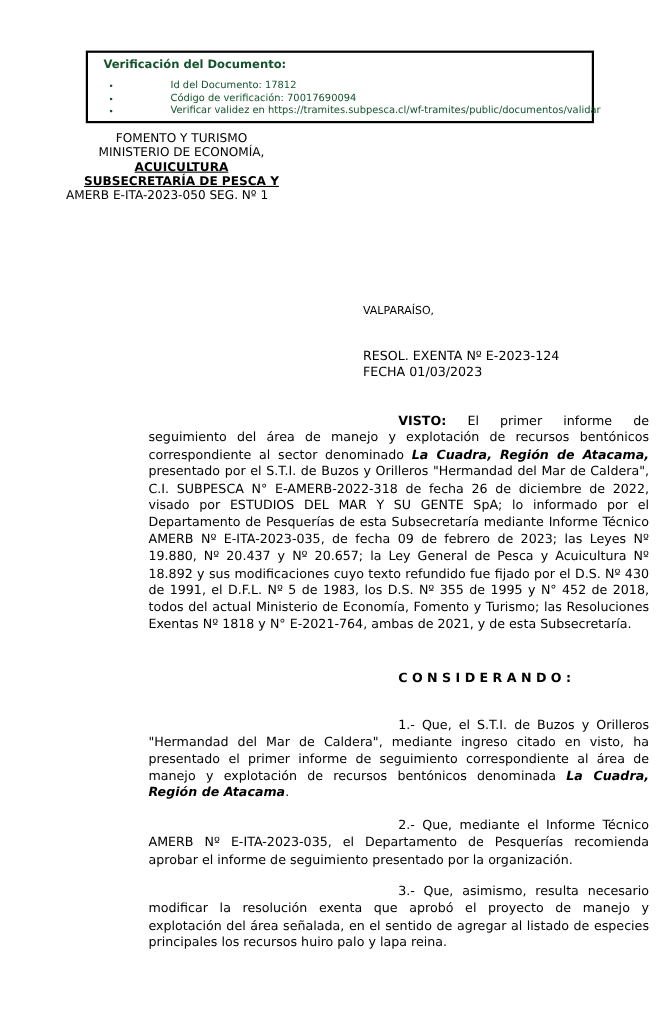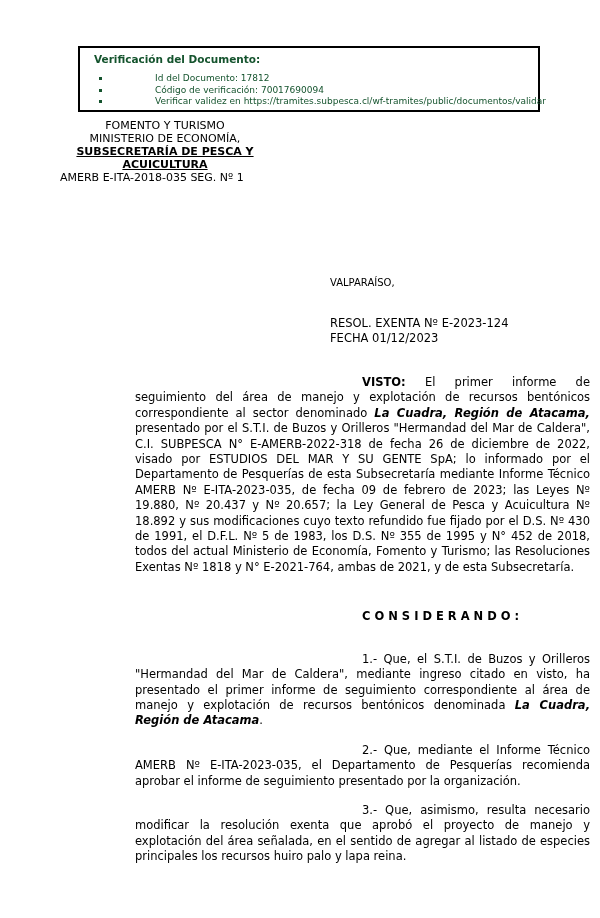--- a/index.html
+++ b/index.html
@@ -114,31 +114,31 @@
     <ul class="verify-list">
       <li>Id del Documento: 17812</li>
       <li>Código de verificación: 70017690094</li>
       <li>Verificar validez en https://tramites.subpesca.cl/wf-tramites/public/documentos/validar</li>
     </ul>
   </div>
 
   <div class="ministry">
     <div>FOMENTO Y TURISMO</div>
     <div>MINISTERIO DE ECONOMÍA,</div>
+    <div class="bold-u">ACUICULTURA</div>
     <div class="bold-u">SUBSECRETARÍA DE PESCA Y</div>
-    <div class="bold-u">ACUICULTURA</div>
   </div>
-  <div class="amerb-ref">AMERB E-ITA-2018-035 SEG. Nº 1</div>
+  <div class="amerb-ref">AMERB E-ITA-2023-050 SEG. Nº 1</div>
 
 
   <div class="city-line">VALPARAÍSO,</div>
 
   <div class="resol-block">
     <div>RESOL. EXENTA Nº E-2023-124</div>
-    <div>FECHA 01/12/2023</div>
+    <div>FECHA 01/03/2023</div>
   </div>
 
   <div class="body-text">
     <p><span class="visto-label">VISTO:</span><span> El primer informe de seguimiento del área de manejo y explotación de recursos bentónicos correspondiente al sector denominado </span><span class="emph">La Cuadra, Región de Atacama,</span><span> presentado por el S.T.I. de Buzos y Orilleros "Hermandad del Mar de Caldera", C.I. SUBPESCA N° E-AMERB-2022-318 de fecha 26 de diciembre de 2022, visado por ESTUDIOS DEL MAR Y SU GENTE SpA; lo informado por el Departamento de Pesquerías de esta Subsecretaría mediante Informe Técnico AMERB Nº E-ITA-2023-035, de fecha 09 de febrero de 2023; las Leyes Nº 19.880, Nº 20.437 y Nº 20.657; la Ley General de Pesca y Acuicultura Nº 18.892 y sus modificaciones cuyo texto refundido fue fijado por el D.S. Nº 430 de 1991, el D.F.L. Nº 5 de 1983, los D.S. Nº 355 de 1995 y N° 452 de 2018, todos del actual Ministerio de Economía, Fomento y Turismo; las Resoluciones Exentas Nº 1818 y N° E-2021-764, ambas de 2021, y de esta Subsecretaría.</span></p>
 
     <p class="considerando-heading">C O N S I D E R A N D O :</p>
 
     <p class="para-1"><span>1.- Que, el S.T.I. de Buzos y Orilleros "Hermandad del Mar de Caldera", mediante ingreso citado en visto, ha presentado el primer informe de seguimiento correspondiente al área de manejo y explotación de recursos bentónicos denominada </span><span class="emph">La Cuadra, Región de Atacama</span><span>.</span></p>
 
     <p class="para-n">2.- Que, mediante el Informe Técnico AMERB Nº E-ITA-2023-035, el Departamento de Pesquerías recomienda aprobar el informe de seguimiento presentado por la organización.</p>

